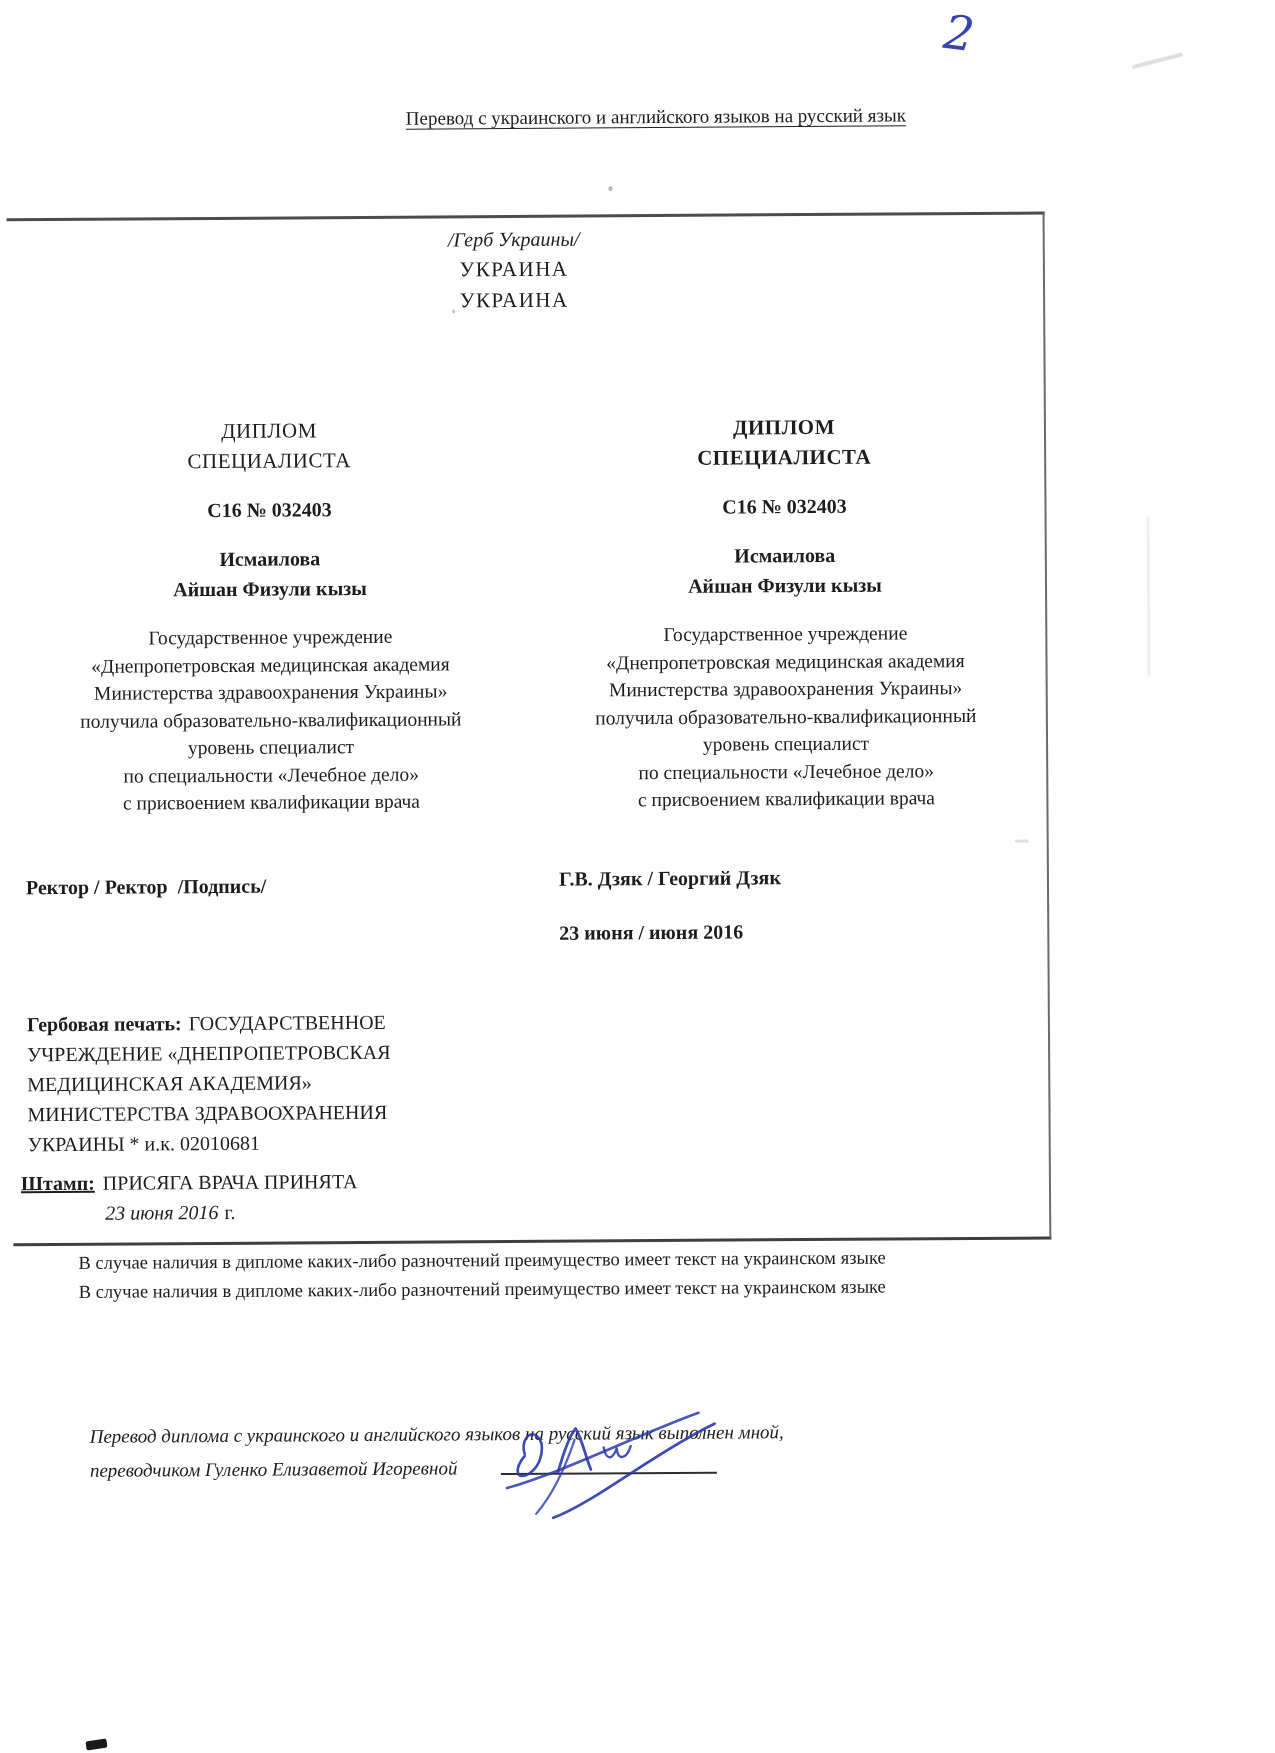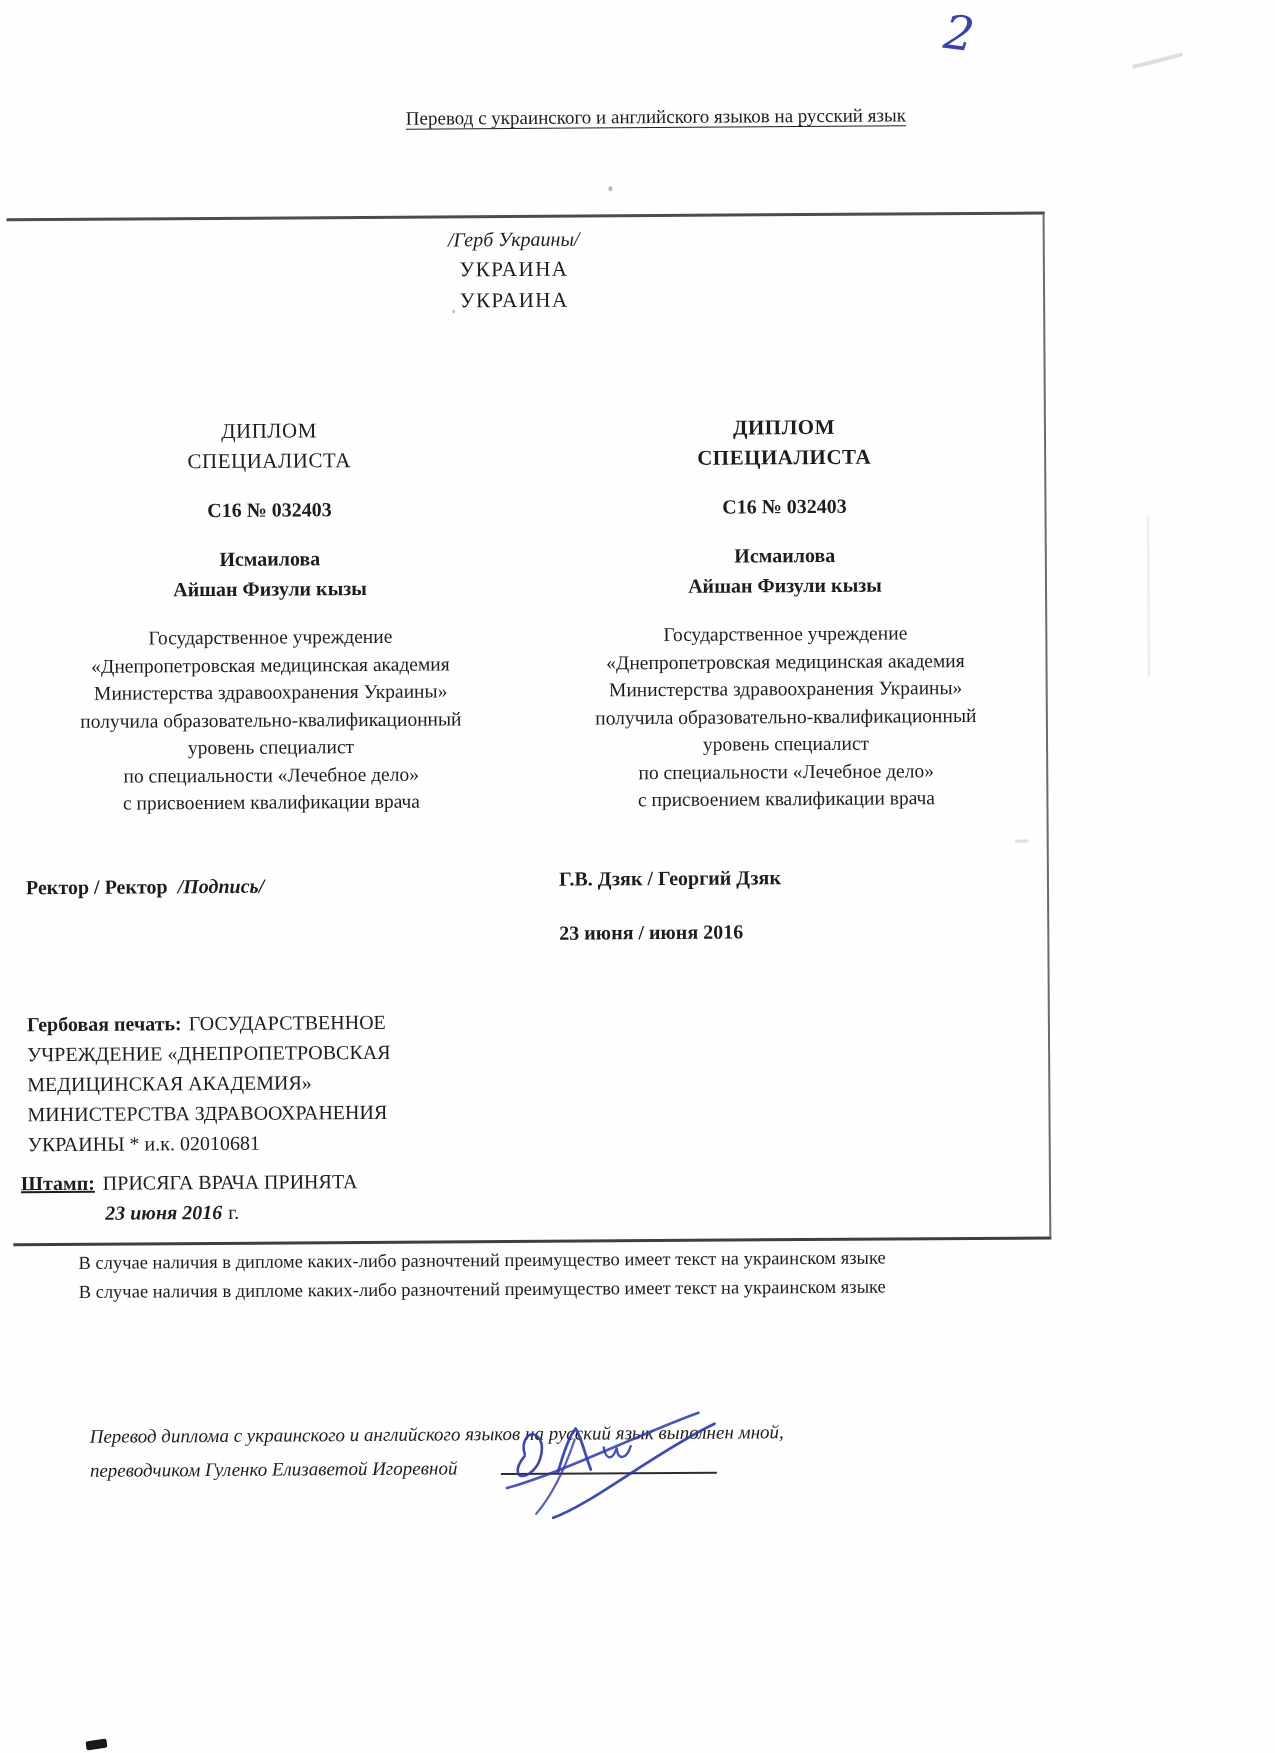--- a/index.html
+++ b/index.html
@@ -39,33 +39,33 @@
   .col-left{left:22px;width:478px;}
   .col-right{left:535px;width:482px;}
   .col-title{font-size:21px;line-height:30px;letter-spacing:0.5px;}
   .col-left .col-title{font-weight:400;}
   .col-right .col-title{font-weight:700;}
   .serial{margin-top:23px;font-weight:700;font-size:20px;}
   .holder{margin-top:22px;font-weight:700;font-size:20px;line-height:30px;}
   .bodytext{margin-top:20px;font-size:19.5px;line-height:27.5px;white-space:pre-line;}
 
   .rector-line{left:15px;top:655px;font-size:20px;font-weight:700;white-space:nowrap;}
-  .sign-note{font-style:italic;margin-left:10px;}
+  .sign-note{margin-left:10px;}
   .dziak-name{left:548px;top:650px;font-size:20px;font-weight:700;white-space:nowrap;}
   .dziak-date{left:548px;top:704px;font-size:20px;font-weight:700;white-space:nowrap;}
 
   .seal{left:15px;top:788px;width:475px;font-size:20px;line-height:30px;text-align:left;}
   .seal-label{font-weight:700;}
   .pre-inline{white-space:pre-line;margin-left:7px;}
 
   .stamp1{left:8px;top:951px;font-size:20px;white-space:nowrap;}
   .stamp-label{font-weight:700;text-decoration:underline;}
   .stamp-text{margin-left:8px;}
   .stamp2{left:92px;top:981px;font-size:20px;white-space:nowrap;}
-  .stamp-date{font-weight:700;font-style:italic;}
+  .stamp-date{font-weight:400;font-style:italic;}
   .stamp-suffix{margin-left:6px;}
 
   .disclaimer{left:75px;width:1000px;font-size:18.5px;white-space:nowrap;}
   .disc1{top:1249px;}
   .disc2{top:1278px;}
 
   .translator{left:85px;font-style:italic;font-size:19px;white-space:nowrap;}
   .trans1{top:1422px;}
   .trans2{top:1456px;}
   .sig-line{left:496px;top:1472px;width:216px;height:0;border-top:2px solid #2e2e2e;}

